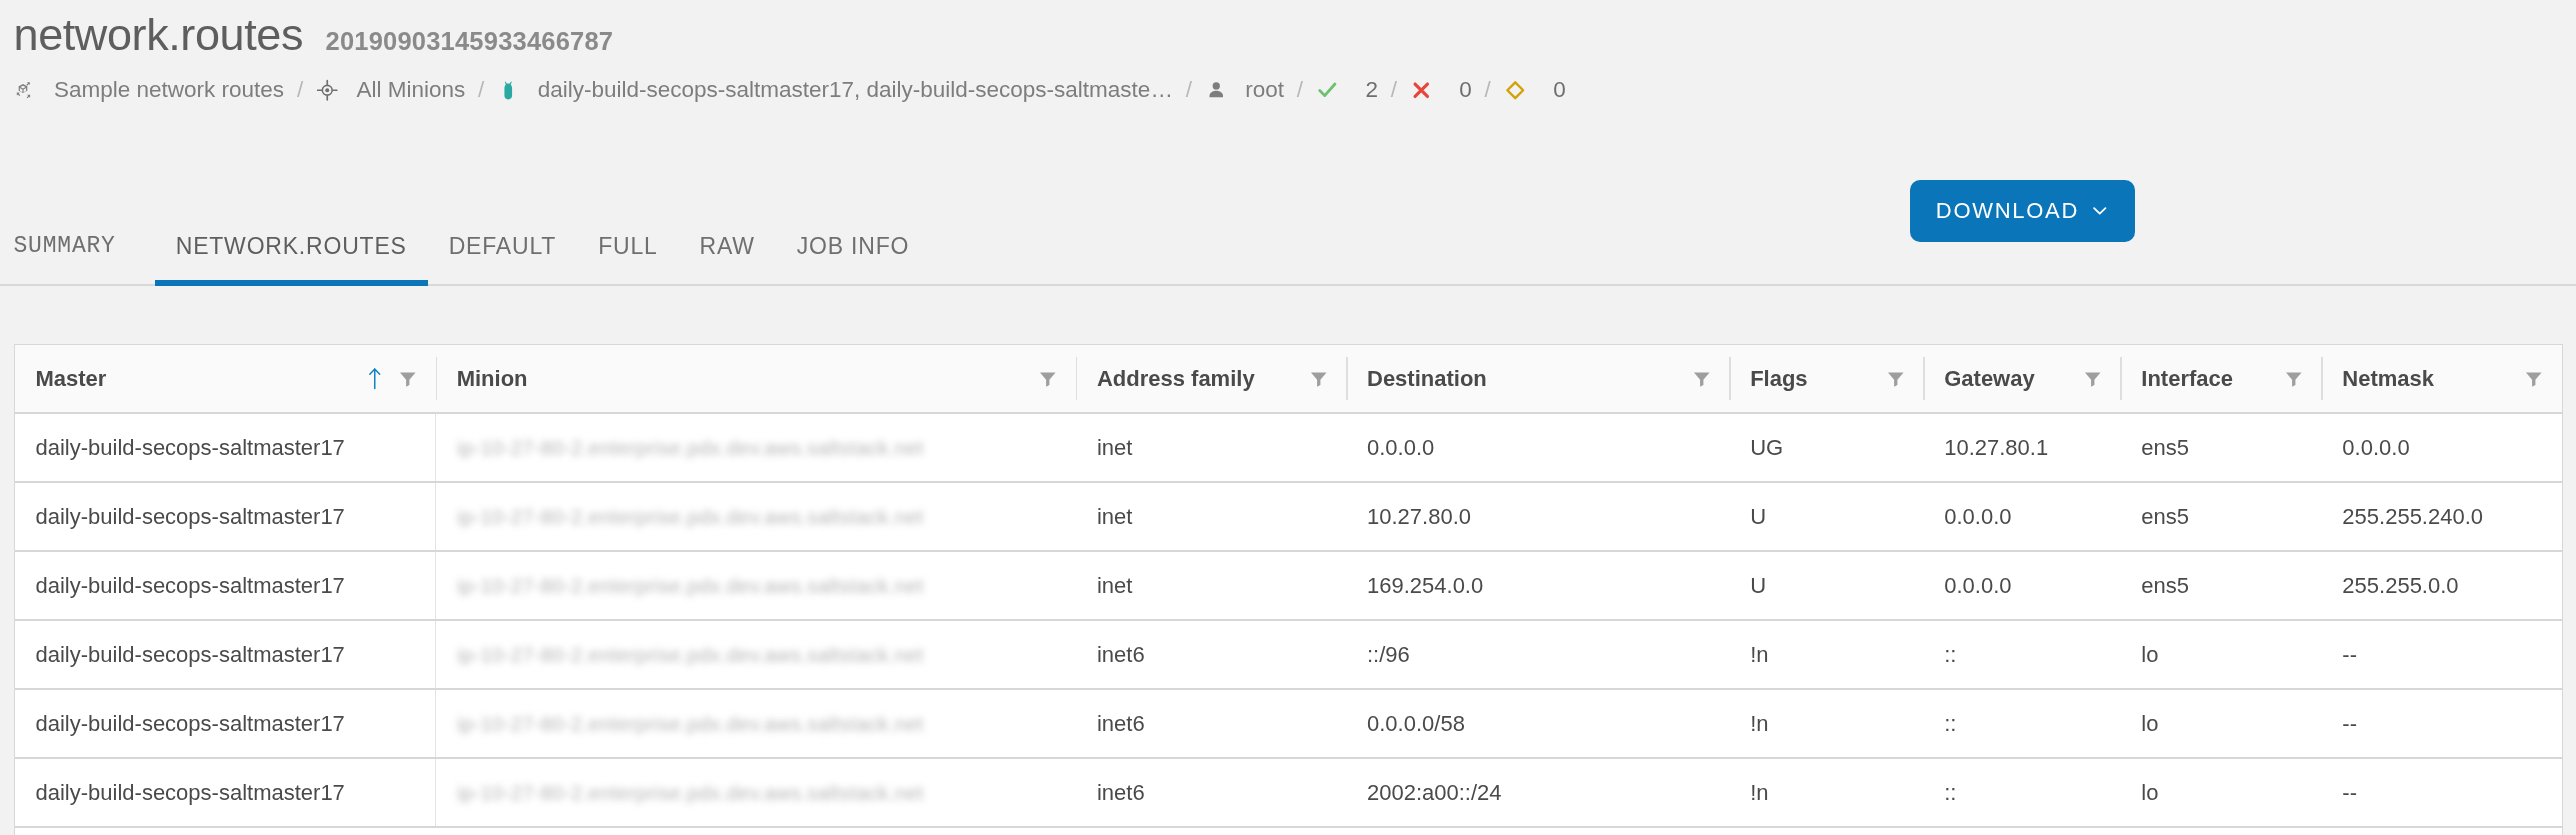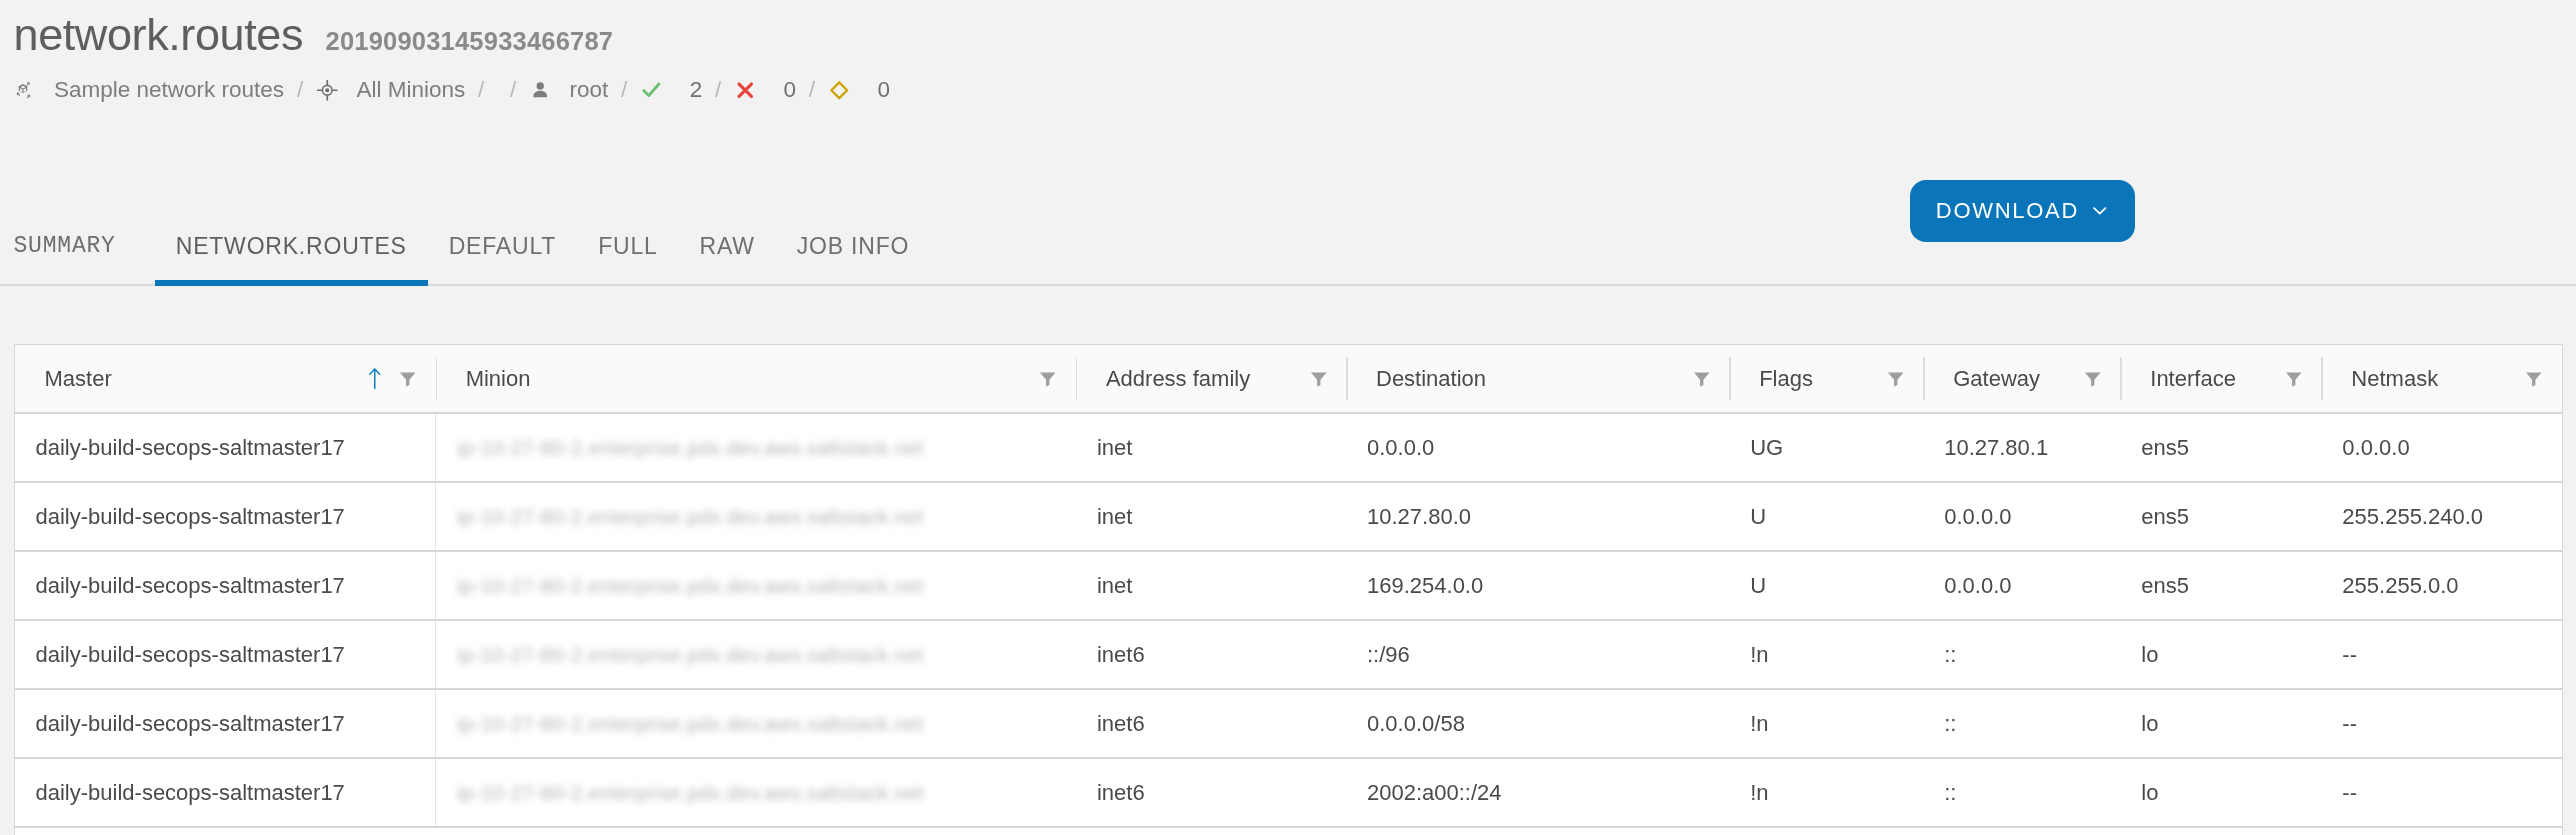--- a/index.html
+++ b/index.html
@@ -102,21 +102,21 @@
   
   .download-btn {
     position: absolute;
     right: 13.5px;
     top: 180px;
     height: 62px;
     padding: 0 25.5px;
     background: #0a76b9;
     color: #ffffff;
     border: none;
-    border-radius: 16px;
+    border-radius: 10px;
     font-family: "Liberation Sans", sans-serif;
     font-size: 22px;
     letter-spacing: 1.7px;
     font-weight: 400;
     display: inline-flex;
     align-items: center;
     gap: 10.5px;
     cursor: pointer;
   }
   .download-btn .chev { display: inline-flex; align-items: center; }
@@ -177,23 +177,23 @@
   table.grid {
     width: 100%;
     border-collapse: collapse;
     table-layout: fixed;
     font-size: 22px;
   }
 
   table.grid thead th {
     background: #fafafa;
     height: 68px;
-    padding: 0 0 0 30px;
+    padding: 0 0 0 21px;
     text-align: center;
-    font-weight: 400;
+    font-weight: 700;
     color: #4a4a4a;
     font-size: 22px;
     border-bottom: 2.3px solid #d7d7d7;
     box-sizing: border-box;
     vertical-align: middle;
     position: relative;
   }
   table.grid thead th + th::before {
     content: "";
     position: absolute;
@@ -281,20 +281,28 @@
           <svg width="22.5" height="22.5" viewBox="0 0 24 24">
             <circle cx="12" cy="12" r="5.2" fill="none" stroke="#6f6f6f" stroke-width="1.7"></circle>
             <circle cx="12" cy="12" r="2.1" fill="#6f6f6f"></circle>
             <path d="M12 1.8v4M12 18.2v4M1.8 12h4M18.2 12h4" stroke="#6f6f6f" stroke-width="1.8" stroke-linecap="round"></path>
           </svg>
         </span>
         <span class="crumb-label">All Minions</span>
       </span>
       <span class="crumb-sep">/</span>
 
+      <span class="crumb">
+        <span class="crumb-icon">
+          <svg width="22.5" height="22.5" viewBox="0 0 24 24">
+            <path fill="#2aa9a3" d="M8.4 2.2c.1 1.5.4 2.8.9 3.8-.9.9-1.4 2.3-1.4 4.2v7.2c0 2.6 1.4 4.4 4.1 4.4s4.1-1.8 4.1-4.4v-7.2c0-1.9-.5-3.3-1.4-4.2.5-1 .8-2.3.9-3.8-.8.9-1.6 1.9-2.2 2.9-.4-.1-.9-.2-1.4-.2s-1 .1-1.4.2c-.6-1-1.4-2-2.2-2.9z"></path>
+          </svg>
+        </span>
+        <span class="crumb-label crumb-truncate">daily-build-secops-saltmaster17, daily-build-secops-saltmaste…</span>
+      </span>
       <span class="crumb-sep">/</span>
 
       <span class="crumb">
         <span class="crumb-icon">
           <svg width="22.5" height="22.5" viewBox="0 0 24 24">
             <circle cx="12" cy="7.4" r="3.9" fill="#7d7d7d"></circle>
             <path fill="#7d7d7d" d="M12 12.6c-4 0-7.2 2.4-7.2 5.4v1.4h14.4v-1.4c0-3-3.2-5.4-7.2-5.4z"></path>
           </svg>
         </span>
         <span class="crumb-label">root</span>

